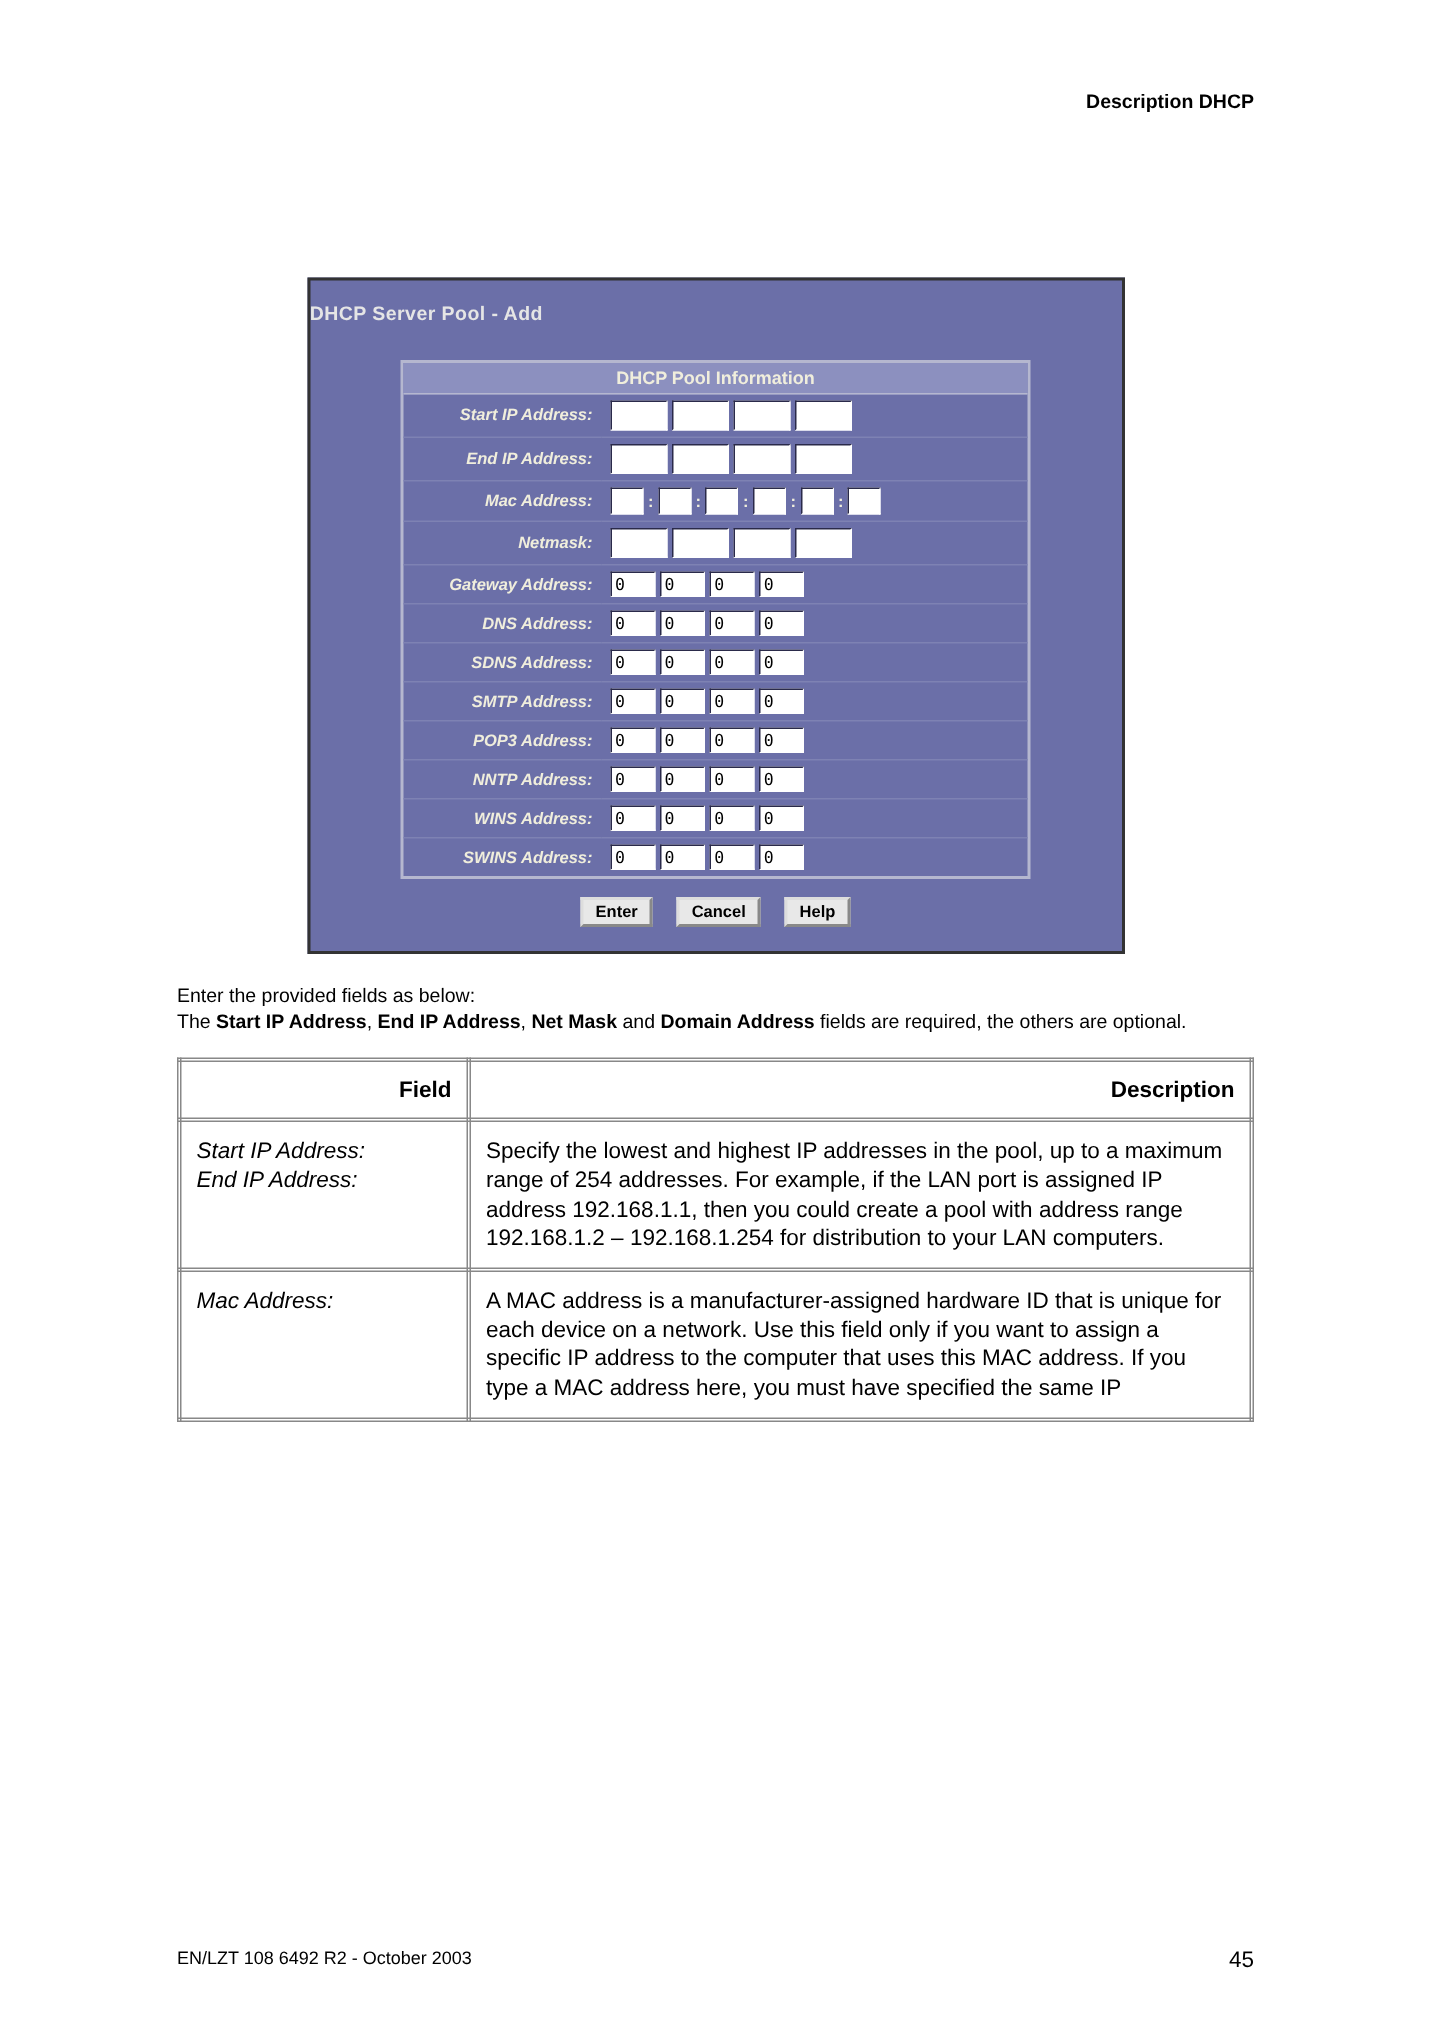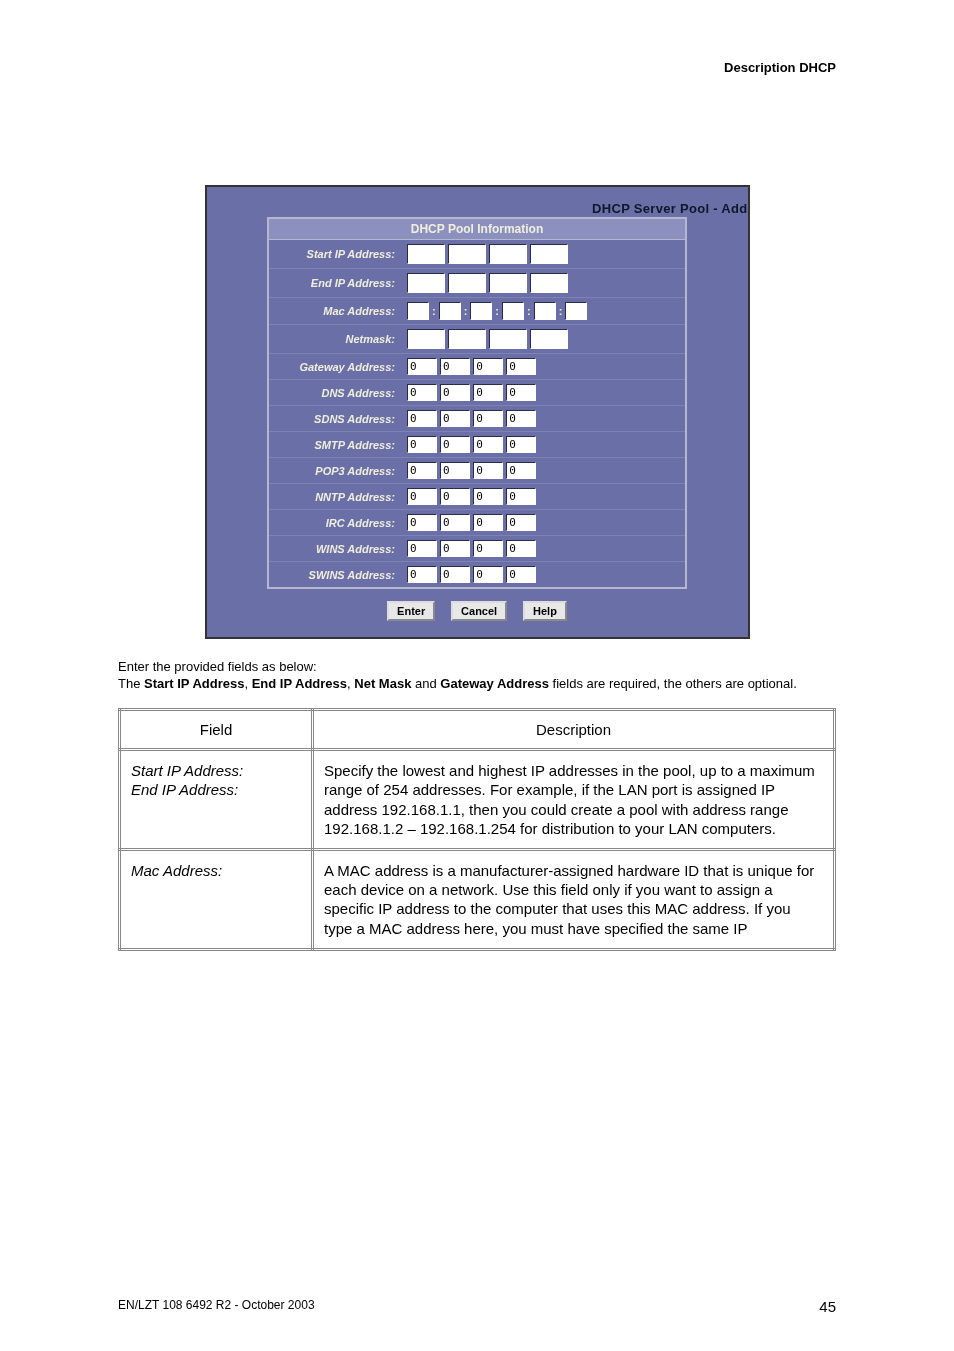--- a/index.html
+++ b/index.html
@@ -25,25 +25,25 @@
   .screenshot-wrap {
     width: 545px;
     margin: 0 auto 20px auto;
   }
   .dhcp-panel {
     background: #6b6fa8;
     border: 2px solid #333;
     padding: 0 0 12px 0;
   }
   .dhcp-title {
-    color: #0f172a;
-    font-weight: bold;
-    text-align: right;
+    color: #e5e5e5;
+    font-weight: bold;
+    text-align: left;
     font-size: 13px;
-    padding: 14px 0 1px 0;
+    padding: 14px 0 24px 0;
     letter-spacing: 0.3px;
   }
   .form-table {
     width: 420px;
     margin: 0 auto;
     border: 2px solid #b5b7cf;
     background: #6b6fa8;
     border-collapse: separate;
     border-spacing: 0;
   }
@@ -105,22 +105,22 @@
     margin: 18px 0 16px 0;
     font-size: 13px;
     line-height: 1.28;
   }
   .field-table {
     width: 100%;
     border-collapse: collapse;
     border: 3px double #888;
   }
   .field-table th {
-    text-align: center;
-    font-weight: normal;
+    text-align: right;
+    font-weight: bold;
     font-size: 15px;
     padding: 10px 10px;
     border: 3px double #888;
     background: #fff;
   }
   .field-table td {
     border: 3px double #888;
     padding: 10px 10px;
     font-size: 15px;
     vertical-align: top;
@@ -232,29 +232,20 @@
           <td class="flabel">POP3 Address:</td>
           <td>
             <input class="ip-input" value="0" style="">
             <input class="ip-input" value="0" style="">
             <input class="ip-input" value="0" style="">
             <input class="ip-input" value="0" style="">
           </td>
         </tr>
         <tr>
           <td class="flabel">NNTP Address:</td>
-          <td>
-            <input class="ip-input" value="0" style="">
-            <input class="ip-input" value="0" style="">
-            <input class="ip-input" value="0" style="">
-            <input class="ip-input" value="0" style="">
-          </td>
-        </tr>
-        <tr>
-          <td class="flabel">IRC Address:</td>
           <td>
             <input class="ip-input" value="0" style="">
             <input class="ip-input" value="0" style="">
             <input class="ip-input" value="0" style="">
             <input class="ip-input" value="0" style="">
           </td>
         </tr>
         <tr>
           <td class="flabel">WINS Address:</td>
           <td>
@@ -278,21 +269,21 @@
       <div class="btn-row">
         <button class="btn">Enter</button>
         <button class="btn">Cancel</button>
         <button class="btn">Help</button>
       </div>
     </div>
   </div>
 
   <div class="body-text">
     <span>Enter the provided fields as below:</span><br>
-    <span>The </span><b>Start IP Address</b><span>, </span><b>End IP Address</b><span>, </span><b>Net Mask</b><span> and </span><b>Gateway Address</b><span> fields are required, the others are optional.</span>
+    <span>The </span><b>Start IP Address</b><span>, </span><b>End IP Address</b><span>, </span><b>Net Mask</b><span> and </span><b>Domain Address</b><span> fields are required, the others are optional.</span>
   </div>
 
   <table class="field-table">
     <tbody>
         <tr>
       <th>Field</th>
       <th>Description</th>
     </tr>
     <tr>
       <td class="fname" style="white-space:pre-line">Start IP Address:

